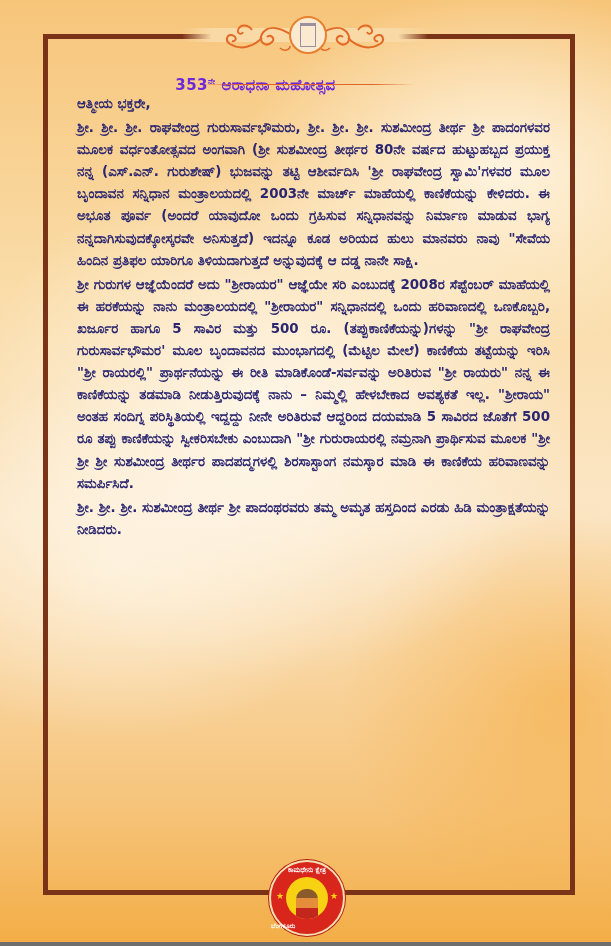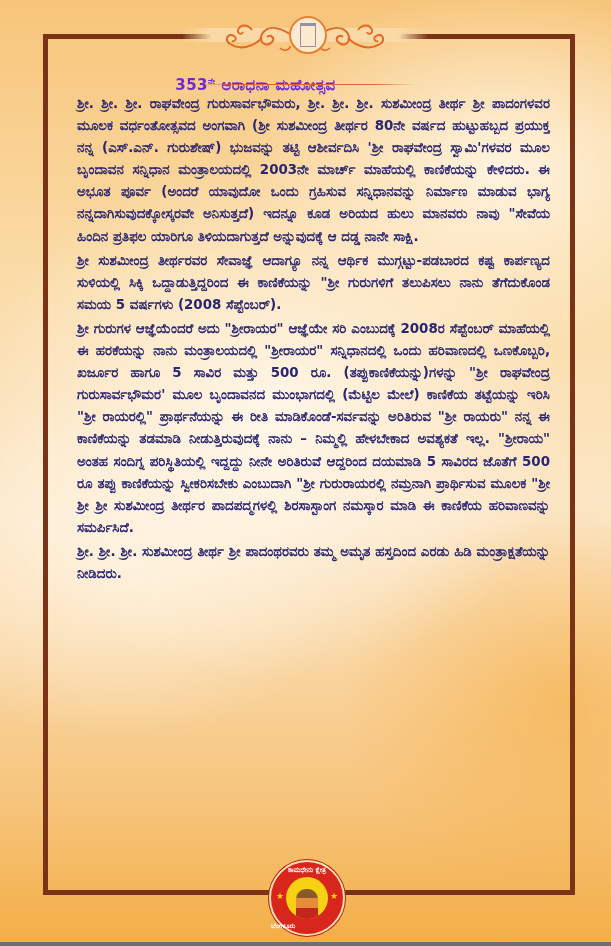--- a/index.html
+++ b/index.html
@@ -103,22 +103,22 @@
     <div class="medallion-inner"></div>
   </div>
   <div class="header-title">
     <span>353</span><sup>ನೇ</sup>
     <span>ಆರಾಧನಾ ಮಹೋತ್ಸವ</span>
   </div>
   <div class="header-rule"></div>
 </div>
 
 <div class="content">
+  <p>ಆತ್ಮೀಯ ಭಕ್ತರೇ,</p>
   <p>ಶ್ರೀ. ಶ್ರೀ. ಶ್ರೀ. ರಾಘವೇಂದ್ರ ಗುರುಸಾರ್ವಭೌಮರು, ಶ್ರೀ. ಶ್ರೀ. ಶ್ರೀ. ಸುಶಮೀಂದ್ರ ತೀರ್ಥ ಶ್ರೀ ಪಾದಂಗಳವರ ಮೂಲಕ ವರ್ಧಂತೋತ್ಸವದ ಅಂಗವಾಗಿ (ಶ್ರೀ ಸುಶಮೀಂದ್ರ ತೀರ್ಥರ 80ನೇ ವರ್ಷದ ಹುಟ್ಟುಹಬ್ಬದ ಪ್ರಯುಕ್ತ ನನ್ನ (ಎಸ್.ಎನ್. ಗುರುಶೇಷ್) ಭುಜವನ್ನು ತಟ್ಟಿ ಆಶೀರ್ವದಿಸಿ 'ಶ್ರೀ ರಾಘವೇಂದ್ರ ಸ್ವಾಮಿ'ಗಳವರ ಮೂಲ ಬೃಂದಾವನ ಸನ್ನಿಧಾನ ಮಂತ್ರಾಲಯದಲ್ಲಿ 2003ನೇ ಮಾರ್ಚ್ ಮಾಹೆಯಲ್ಲಿ ಕಾಣಿಕೆಯನ್ನು ಕೇಳಿದರು. ಈ ಅಭೂತ ಪೂರ್ವ (ಅಂದರೆ ಯಾವುದೋ ಒಂದು ಗ್ರಹಿಸುವ ಸನ್ನಿಧಾನವನ್ನು ನಿರ್ಮಾಣ ಮಾಡುವ ಭಾಗ್ಯ ನನ್ನದಾಗಿಸುವುದಕ್ಕೋಸ್ಕರವೇ ಅನಿಸುತ್ತದೆ) ಇದನ್ನೂ ಕೂಡ ಅರಿಯದ ಹುಲು ಮಾನವರು ನಾವು "ಸೇವೆಯ ಹಿಂದಿನ ಪ್ರತಿಫಲ ಯಾರಿಗೂ ತಿಳಿಯದಾಗುತ್ತದೆ ಅನ್ನುವುದಕ್ಕೆ ಆ ದಡ್ಡ ನಾನೇ ಸಾಕ್ಷಿ.</p>
-  <p>ಶ್ರೀ ಸುಶಮೀಂದ್ರ ತೀರ್ಥರವರ ಸೇವಾಜ್ಞೆ ಆದಾಗ್ಯೂ ನನ್ನ ಆರ್ಥಿಕ ಮುಗ್ಗಟ್ಟು-ಪಡಬಾರದ ಕಷ್ಟ ಕಾರ್ಪಣ್ಯದ ಸುಳಿಯಲ್ಲಿ ಸಿಕ್ಕಿ ಒದ್ದಾಡುತ್ತಿದ್ದರಿಂದ ಈ ಕಾಣಿಕೆಯನ್ನು "ಶ್ರೀ ಗುರುಗಳಿಗೆ ತಲುಪಿಸಲು ನಾನು ತೆಗೆದುಕೊಂಡ ಸಮಯ 5 ವರ್ಷಗಳು (2008 ಸೆಪ್ಟೆಂಬರ್).</p>
   <p>ಶ್ರೀ ಗುರುಗಳ ಆಜ್ಞೆಯೆಂದರೆ ಅದು "ಶ್ರೀರಾಯರ" ಆಜ್ಞೆಯೇ ಸರಿ ಎಂಬುದಕ್ಕೆ 2008ರ ಸೆಪ್ಟೆಂಬರ್ ಮಾಹೆಯಲ್ಲಿ ಈ ಹರಕೆಯನ್ನು ನಾನು ಮಂತ್ರಾಲಯದಲ್ಲಿ "ಶ್ರೀರಾಯರ" ಸನ್ನಿಧಾನದಲ್ಲಿ ಒಂದು ಹರಿವಾಣದಲ್ಲಿ ಒಣಕೊಬ್ಬರಿ, ಖರ್ಜೂರ ಹಾಗೂ 5 ಸಾವಿರ ಮತ್ತು 500 ರೂ. (ತಪ್ಪುಕಾಣಿಕೆಯನ್ನು)ಗಳನ್ನು "ಶ್ರೀ ರಾಘವೇಂದ್ರ ಗುರುಸಾರ್ವಭೌಮರ' ಮೂಲ ಬೃಂದಾವನದ ಮುಂಭಾಗದಲ್ಲಿ (ಮೆಟ್ಟಿಲ ಮೇಲೆ) ಕಾಣಿಕೆಯ ತಟ್ಟೆಯನ್ನು ಇರಿಸಿ "ಶ್ರೀ ರಾಯರಲ್ಲಿ" ಪ್ರಾರ್ಥನೆಯನ್ನು ಈ ರೀತಿ ಮಾಡಿಕೊಂಡೆ-ಸರ್ವವನ್ನು ಅರಿತಿರುವ "ಶ್ರೀ ರಾಯರು" ನನ್ನ ಈ ಕಾಣಿಕೆಯನ್ನು ತಡಮಾಡಿ ನೀಡುತ್ತಿರುವುದಕ್ಕೆ ನಾನು – ನಿಮ್ಮಲ್ಲಿ ಹೇಳಬೇಕಾದ ಅವಶ್ಯಕತೆ ಇಲ್ಲ. "ಶ್ರೀರಾಯ" ಅಂತಹ ಸಂದಿಗ್ನ ಪರಿಸ್ಥಿತಿಯಲ್ಲಿ ಇದ್ದದ್ದು ನೀನೇ ಅರಿತಿರುವೆ ಆದ್ದರಿಂದ ದಯಮಾಡಿ 5 ಸಾವಿರದ ಜೊತೆಗೆ 500 ರೂ ತಪ್ಪು ಕಾಣಿಕೆಯನ್ನು ಸ್ವೀಕರಿಸಬೇಕು ಎಂಬುದಾಗಿ "ಶ್ರೀ ಗುರುರಾಯರಲ್ಲಿ ನಮ್ರನಾಗಿ ಪ್ರಾರ್ಥಿಸುವ ಮೂಲಕ "ಶ್ರೀ ಶ್ರೀ ಶ್ರೀ ಸುಶಮೀಂದ್ರ ತೀರ್ಥರ ಪಾದಪದ್ಮಗಳಲ್ಲಿ ಶಿರಸಾಸ್ಟಾಂಗ ನಮಸ್ಕಾರ ಮಾಡಿ ಈ ಕಾಣಿಕೆಯ ಹರಿವಾಣವನ್ನು ಸಮರ್ಪಿಸಿದೆ.</p>
   <p>ಶ್ರೀ. ಶ್ರೀ. ಶ್ರೀ. ಸುಶಮೀಂದ್ರ ತೀರ್ಥ ಶ್ರೀ ಪಾದಂಥರವರು ತಮ್ಮ ಅಮೃತ ಹಸ್ತದಿಂದ ಎರಡು ಹಿಡಿ ಮಂತ್ರಾಕ್ಷತೆಯನ್ನು ನೀಡಿದರು.</p>
 </div>
 
 <div class="logo">
   <div class="logo-text-top">ಕಾಮಧೇನು ಕ್ಷೇತ್ರ</div>
   <span class="star l">★</span>
   <div class="logo-inner">
     <div class="logo-figure"></div>
   </div>

